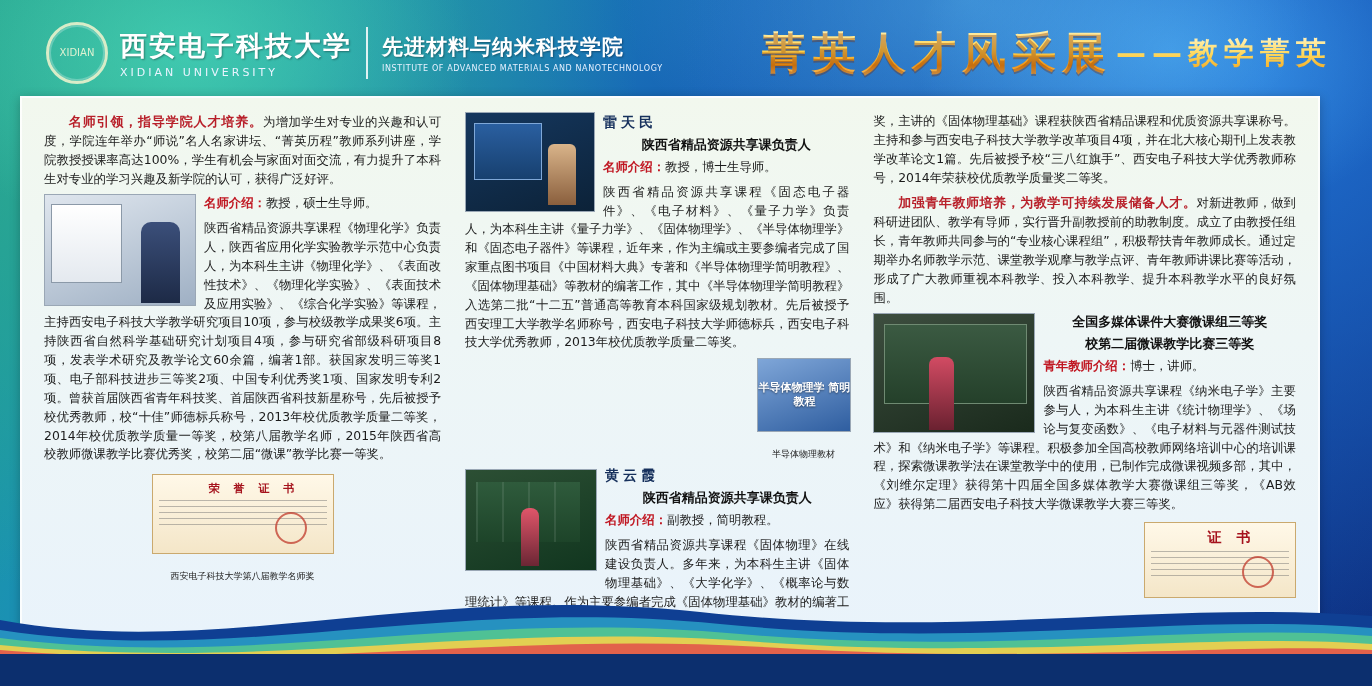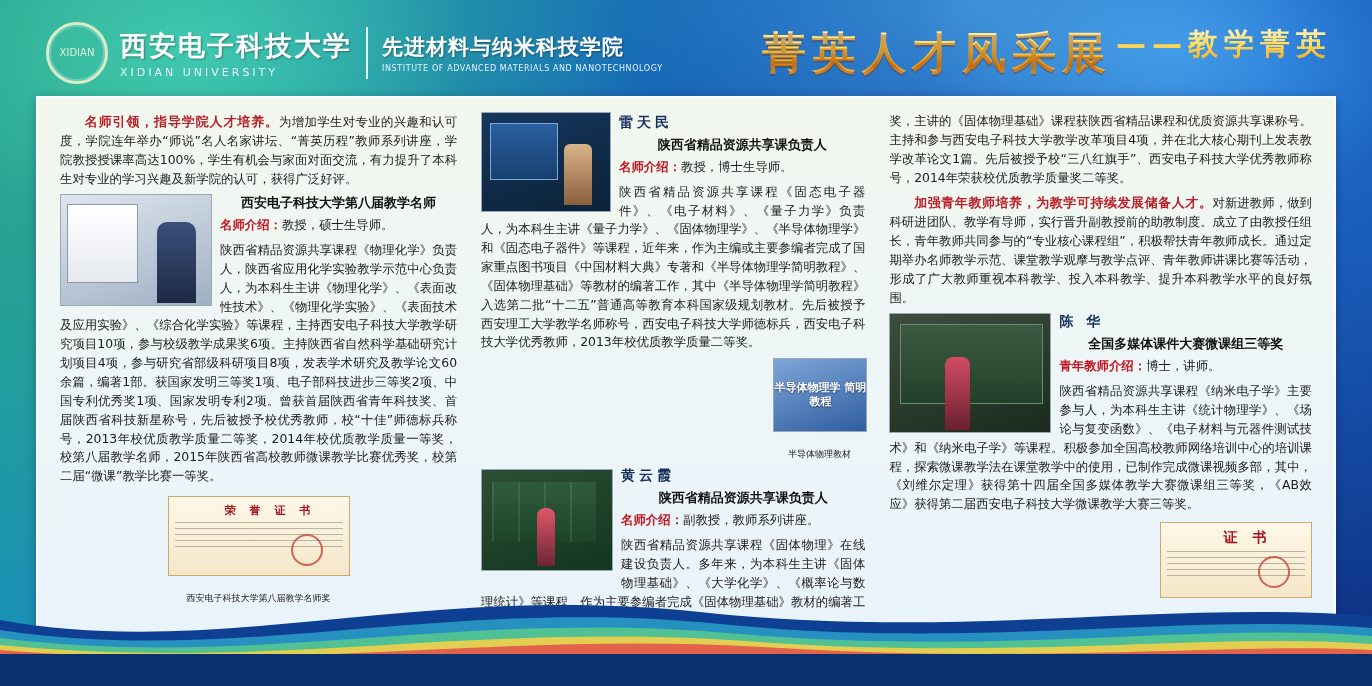--- a/index.html
+++ b/index.html
@@ -32,32 +32,32 @@
         line-height:1.05;text-align:center;box-shadow:0 0 0 2px rgba(255,255,255,.25) inset;}
   .uni{margin-left:12px;color:#fff;}
   .uni .cn{font-family:"DejaVu Sans","Liberation Sans",sans-serif;font-size:27px;font-weight:bold;letter-spacing:2px;
            text-shadow:1px 1px 2px rgba(0,0,0,.35);}
   .uni .en{font-size:11px;letter-spacing:3px;margin-top:2px;color:#eaf4ff;}
   .divider-v{width:2px;height:52px;background:rgba(255,255,255,.85);margin:0 14px;}
   .inst{color:#fff;}
   .inst .cn{font-size:21px;font-weight:bold;letter-spacing:1px;text-shadow:1px 1px 2px rgba(0,0,0,.35);}
   .inst .en{font-size:8px;letter-spacing:.6px;margin-top:3px;color:#e6f1ff;}
 
-  .maintitle{position:absolute;right:40px;top:24px;display:flex;align-items:flex-start;
+  .maintitle{position:absolute;right:40px;top:24px;display:flex;align-items:center;
     font-weight:bold;letter-spacing:6px;}
   .maintitle .t1{font-size:44px;
     background:linear-gradient(#fff7c8,#ffd34d 45%,#f09415 70%,#ffe9a0);
     -webkit-background-clip:text;background-clip:text;color:transparent;
     text-shadow:0 2px 0 rgba(120,40,0,.35);}
   .maintitle .t2{font-size:30px;margin-left:4px;
     background:linear-gradient(#fff9d6,#ffd95e 50%,#f0a015);
     -webkit-background-clip:text;background-clip:text;color:transparent;}
 
   
-  .panel{position:absolute;left:36px;top:96px;width:1300px;height:540px;
+  .panel{position:absolute;left:20px;top:96px;width:1300px;height:540px;
     background:linear-gradient(180deg,#f2f8ee 0%,#eef6f6 45%,#e9f3fb 100%);
     border:2px solid rgba(255,255,255,.8);
     box-shadow:0 2px 10px rgba(0,0,0,.25);
     display:flex;padding:14px 10px 0 10px;box-sizing:border-box;}
   .col{box-sizing:border-box;padding:0 12px;}
   .col.c1{width:33%;}
   .col.c2{width:32%;}
   .col.c3{width:35%;}
 
   p.txt{margin:0 0 6px 0;font-size:12.4px;line-height:1.52;color:#1b1b1b;text-align:justify;}
@@ -143,21 +143,20 @@
   </div>
 
   <div class="panel">
 
     <div class="col c1">
       <p class="txt indent">
         <span class="lead">名师引领，指导学院人才培养。</span><span>为增加学生对专业的兴趣和认可度，学院连年举办“师说”名人名家讲坛、“菁英历程”教师系列讲座，学院教授授课率高达100%，学生有机会与家面对面交流，有力提升了本科生对专业的学习兴趣及新学院的认可，获得广泛好评。</span>
       </p>
 
       <div class="fig-left photo ph-lab" style="width:150px;height:110px;"></div>
-      <div class="honor">西安电子科技大学第八届教学名师</div>
       <p class="txt">
         <span class="introlabel">名师介绍：</span><span>教授，硕士生导师。</span>
       </p>
       <p class="txt">陕西省精品资源共享课程《物理化学》负责人，陕西省应用化学实验教学示范中心负责人，为本科生主讲《物理化学》、《表面改性技术》、《物理化学实验》、《表面技术及应用实验》、《综合化学实验》等课程，主持西安电子科技大学教学研究项目10项，参与校级教学成果奖6项。主持陕西省自然科学基础研究计划项目4项，参与研究省部级科研项目8项，发表学术研究及教学论文60余篇，编著1部。获国家发明三等奖1项、电子部科技进步三等奖2项、中国专利优秀奖1项、国家发明专利2项。曾获首届陕西省青年科技奖、首届陕西省科技新星称号，先后被授予校优秀教师，校“十佳”师德标兵称号，2013年校优质教学质量二等奖，2014年校优质教学质量一等奖，校第八届教学名师，2015年陕西省高校教师微课教学比赛优秀奖，校第二届“微课”教学比赛一等奖。</p>
       <div class="clear"></div>
 
       <div class="cert" style="width:180px;height:78px;margin:4px auto 0;">
         <div class="ct" style="font-size:11px;margin-top:6px;">荣 誉 证 书</div>
         <div class="lines"></div>
         <div class="stamp"></div>
@@ -180,21 +179,21 @@
           <span>半导体物理学 简明教程</span>
         </div>
         <div class="cap">半导体物理教材</div>
       </div>
       <div class="clear"></div>
 
       <div class="fig-left photo ph-class" style="width:130px;height:100px;margin-top:4px;"></div>
       <div class="name">黄云霞</div>
       <div class="honor">陕西省精品资源共享课负责人</div>
       <p class="txt">
-        <span class="introlabel">名师介绍：</span><span>副教授，教师系列讲座。</span>
+        <span class="introlabel">名师介绍：</span><span>副教授，简明教程。</span>
       </p>
       <p class="txt">陕西省精品资源共享课程《固体物理》在线建设负责人。多年来，为本科生主讲《固体物理基础》、《大学化学》、《概率论与数理统计》等课程。作为主要参编者完成《固体物理基础》教材的编著工作，该教材荣获学校优秀教材一等</p>
 
       <div class="fig-right" style="width:120px;margin-top:2px;">
         <div class="cert" style="width:120px;height:66px;">
           <div class="ct" style="font-size:10px;margin-top:5px;">荣 誉 证 书</div>
           <div class="lines"></div>
           <div class="stamp"></div>
         </div>
 
@@ -202,22 +201,22 @@
       <div class="clear"></div>
     </div>
 
     <div class="col c3">
       <p class="txt">奖，主讲的《固体物理基础》课程获陕西省精品课程和优质资源共享课称号。主持和参与西安电子科技大学教学改革项目4项，并在北大核心期刊上发表教学改革论文1篇。先后被授予校“三八红旗手”、西安电子科技大学优秀教师称号，2014年荣获校优质教学质量奖二等奖。</p>
       <p class="txt indent">
         <span class="lead">加强青年教师培养，为教学可持续发展储备人才。</span><span>对新进教师，做到科研进团队、教学有导师，实行晋升副教授前的助教制度。成立了由教授任组长，青年教师共同参与的“专业核心课程组”，积极帮扶青年教师成长。通过定期举办名师教学示范、课堂教学观摩与教学点评、青年教师讲课比赛等活动，形成了广大教师重视本科教学、投入本科教学、提升本科教学水平的良好氛围。</span>
       </p>
 
       <div class="fig-left photo ph-chalk" style="width:160px;height:118px;"></div>
-      <div class="name">陈 华</div>
       <div class="honor">全国多媒体课件大赛微课组三等奖</div>
+      <div class="honor">校第二届微课教学比赛三等奖</div>
       <p class="txt">
         <span class="introlabel honor-red">青年教师介绍：</span><span>博士，讲师。</span>
       </p>
       <p class="txt">陕西省精品资源共享课程《纳米电子学》主要参与人，为本科生主讲《统计物理学》、《场论与复变函数》、《电子材料与元器件测试技术》和《纳米电子学》等课程。积极参加全国高校教师网络培训中心的培训课程，探索微课教学法在课堂教学中的使用，已制作完成微课视频多部，其中，《刘维尔定理》获得第十四届全国多媒体教学大赛微课组三等奖，《AB效应》获得第二届西安电子科技大学微课教学大赛三等奖。</p>
       <div class="clear"></div>
 
       <div class="cert" style="width:150px;height:74px;margin:2px 0 0 auto;">
         <div class="ct" style="font-size:14px;margin-top:6px;">证 书</div>
         <div class="lines"></div>
         <div class="stamp"></div>

